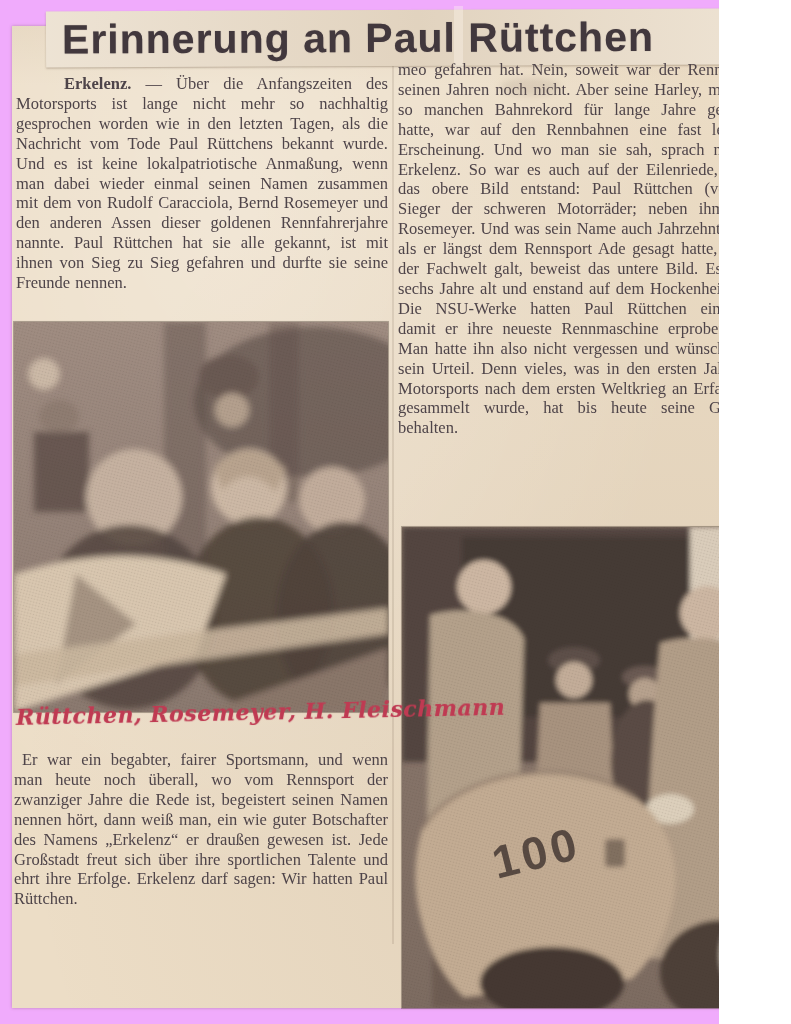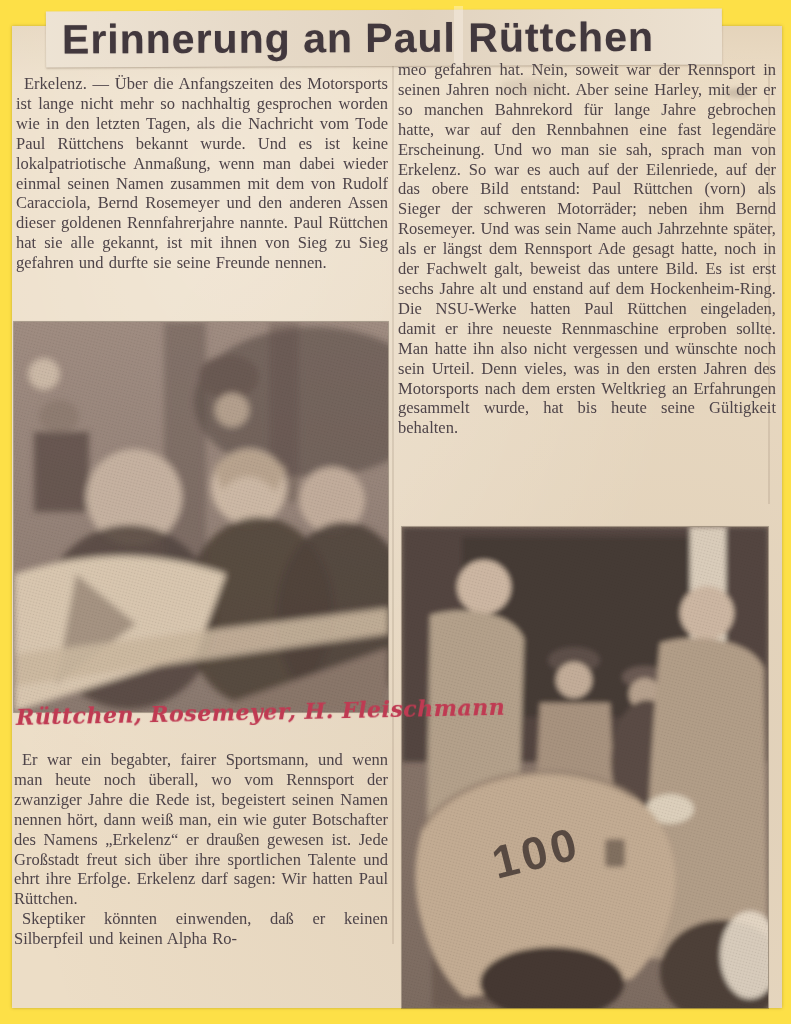--- a/index.html
+++ b/index.html
@@ -1,16 +1,16 @@
 <!DOCTYPE html>
 <html lang="de"><head>
 <meta charset="utf-8">
 <style>
   html,body{margin:0;padding:0;}
-  .scan{position:relative;width:791px;height:1024px;background:#fde047;overflow:hidden;
+  .scan{position:relative;width:719px;height:1024px;background:#f0abfc;overflow:hidden;
         font-family:"Liberation Serif", serif;}
   .paper{position:absolute;left:12px;top:26px;width:770px;height:982px;
          background-color:#ecddc6;
          background-image:
            radial-gradient(ellipse at 28% 18%, rgba(255,255,255,.28), transparent 60%),
            radial-gradient(ellipse at 85% 75%, rgba(120,90,60,.10), transparent 70%),
            linear-gradient(180deg, rgba(214,194,166,.35) 0%, rgba(236,221,198,0) 6%);
          box-shadow:0 0 3px rgba(90,70,50,.35);}
   .headline-strip{position:absolute;left:46px;top:10px;width:676px;height:56px;
          background:#e9dcc9;
@@ -19,21 +19,21 @@
          transform:rotate(-0.25deg);display:flex;align-items:center;}
   .headline{font-family:"Liberation Sans", sans-serif;font-weight:700;
          font-size:41px;letter-spacing:1px;color:#42383d;padding-left:16px;
          white-space:nowrap;text-shadow:0 0 1px rgba(66,56,61,.4);}
   .crease{position:absolute;left:454px;top:6px;width:9px;height:62px;
          background:rgba(255,250,240,.35);}
   .seam-v{position:absolute;background:rgba(120,100,80,.16);width:2px;}
   .bodytext{position:absolute;color:#4e4449;font-size:16.5px;line-height:19.9px;
          text-align:justify;hyphens:auto;-webkit-hyphens:auto;word-spacing:1px;}
   .bodytext p{margin:0;text-indent:8px;}
-  .lead{font-weight:400;}
+  .lead{font-weight:700;margin-left:40px;}
   .photo{position:absolute;z-index:2;outline:1px solid rgba(70,58,50,.35);
          box-shadow:0 0 2px rgba(90,70,50,.3);}
   .photo svg{display:block;}
   .caption-red{position:absolute;z-index:4;color:#bf3a52;
          font-family:"DejaVu Serif", serif;font-style:italic;font-weight:700;
          font-size:22px;letter-spacing:.5px;white-space:nowrap;
          transform:rotate(-1.2deg);text-shadow:0 0 1px rgba(191,58,82,.45);}
   .stain{position:absolute;border-radius:50%;pointer-events:none;}
 </style>
 </head>
@@ -50,21 +50,20 @@
     <div class="headline">Erinnerung an Paul Rüttchen</div>
   </div>
   <div class="crease"></div>
 
   <div class="bodytext" style="left:16px;top:74px;width:372px;">
     <p><span class="lead">Erkelenz.</span><span> — Über die Anfangszeiten des Motorsports ist lange nicht mehr so nachhaltig gesprochen worden wie in den letzten Tagen, als die Nachricht vom Tode Paul Rüttchens bekannt wurde. Und es ist keine lokalpatriotische Anmaßung, wenn man dabei wieder einmal seinen Namen zusammen mit dem von Rudolf Caracciola, Bernd Rosemeyer und den anderen Assen dieser goldenen Rennfahrerjahre nannte. Paul Rüttchen hat sie alle gekannt, ist mit ihnen von Sieg zu Sieg gefahren und durfte sie seine Freunde nennen.</span></p>
   </div>
 
   <div class="bodytext" style="left:14px;top:742px;width:374px;margin-top:8px;">
     <p>Er war ein begabter, fairer Sportsmann, und wenn man heute noch überall, wo vom Rennsport der zwanziger Jahre die Rede ist, begeistert seinen Namen nennen hört, dann weiß man, ein wie guter Botschafter des Namens „Erkelenz“ er draußen gewesen ist. Jede Großstadt freut sich über ihre sportlichen Talente und ehrt ihre Erfolge. Erkelenz darf sagen: Wir hatten Paul Rüttchen.</p>
-    <p>Skeptiker könnten einwenden, daß er keinen Silberpfeil und keinen Alpha Ro-</p>
   </div>
 
   <div class="bodytext" style="left:398px;top:60px;width:378px;">
     <p style="text-indent:0;">meo gefahren hat. Nein, soweit war der Rennsport in seinen Jahren noch nicht. Aber seine Harley, mit der er so manchen Bahnrekord für lange Jahre gebrochen hatte, war auf den Rennbahnen eine fast legendäre Erscheinung. Und wo man sie sah, sprach man von Erkelenz. So war es auch auf der Eilenriede, auf der das obere Bild entstand: Paul Rüttchen (vorn) als Sieger der schweren Motorräder; neben ihm Bernd Rosemeyer. Und was sein Name auch Jahrzehnte später, als er längst dem Rennsport Ade gesagt hatte, noch in der Fachwelt galt, beweist das untere Bild. Es ist erst sechs Jahre alt und enstand auf dem Hockenheim-Ring. Die NSU-Werke hatten Paul Rüttchen eingeladen, damit er ihre neueste Rennmaschine erproben sollte. Man hatte ihn also nicht vergessen und wünschte noch sein Urteil. Denn vieles, was in den ersten Jahren des Motorsports nach dem ersten Weltkrieg an Erfahrungen gesammelt wurde, hat bis heute seine Gültigkeit behalten.</p>
   </div>
 
   <div class="photo" style="left:14px;top:322px;width:374px;height:390px;">
     <svg width="374" height="390" viewBox="0 0 374 390">
       <defs>
         <linearGradient id="gtop" x1="0" y1="0" x2="0" y2="1">

